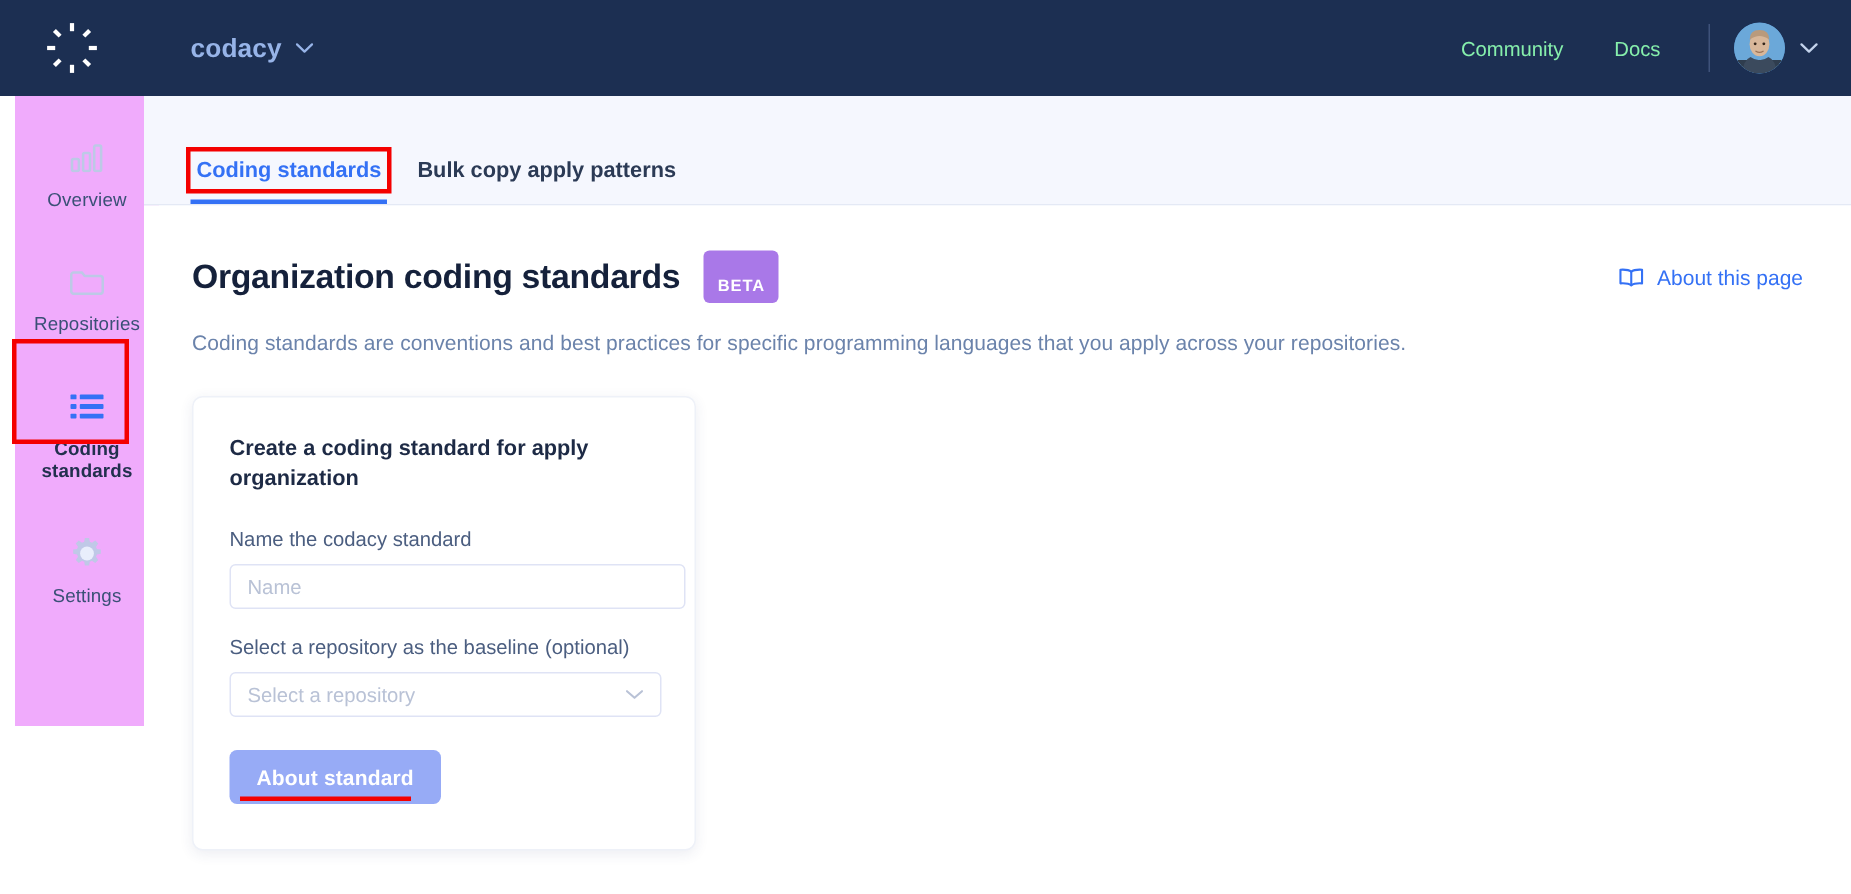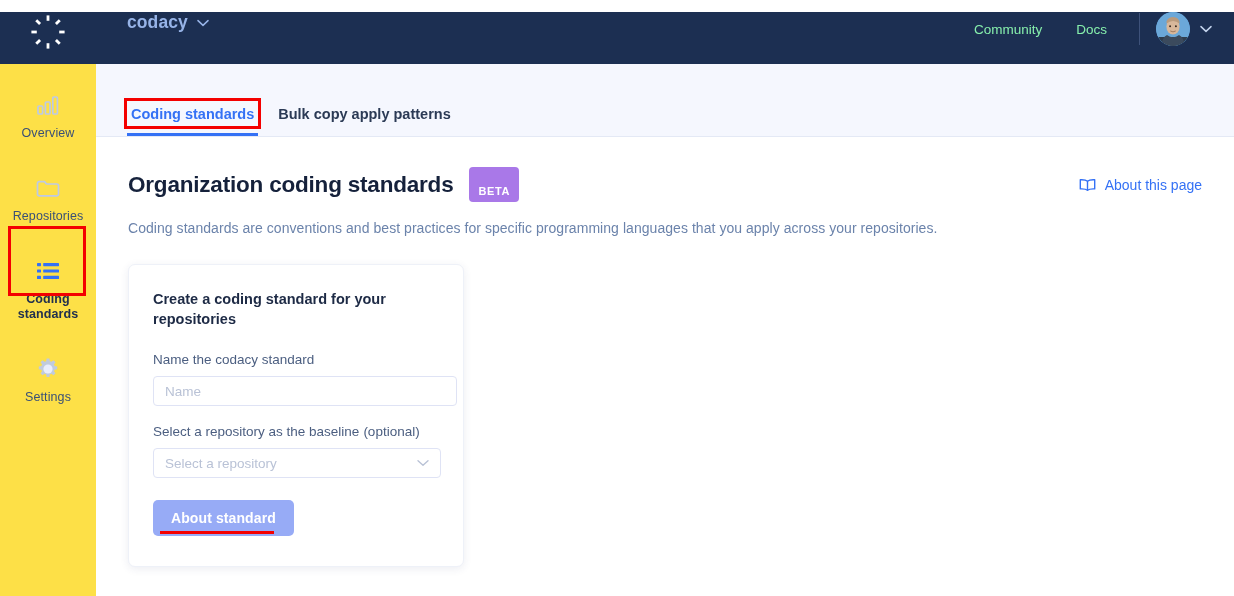--- a/index.html
+++ b/index.html
@@ -16,26 +16,26 @@
   }
   .app {
     position: relative;
     width: 1234px;
     height: 596px;
   }
 
   
   .topbar {
     position: absolute;
-    top: 12px; left: 0;
+    top: 0; left: 0;
     width: 1234px;
     height: 64px;
     background: #1c2f52;
     display: flex;
-    align-items: flex-start;
+    align-items: center;
     box-sizing: border-box;
   }
   .logo-wrap {
     width: 96px;
     display: flex;
     align-items: center;
     justify-content: center;
     flex: 0 0 96px;
   }
   .logo-mark {
@@ -94,24 +94,24 @@
     overflow: hidden;
     background: #5b9bd5;
     position: relative;
     flex: 0 0 34px;
   }
   .avatar svg { display:block; }
 
   
   .sidebar {
     position: absolute;
-    top: 64px; left: 0;
+    top: 64px; left: 10px;
     width: 96px;
-    height: 532px;
-    background: #fde047;
+    height: 420px;
+    background: #f0abfc;
     box-sizing: border-box;
     padding-top: 18px;
   }
   .side-item {
     width: 96px;
     padding: 10px 4px 12px;
     box-sizing: border-box;
     text-align: center;
     cursor: pointer;
     margin-bottom: 12px;
@@ -439,21 +439,21 @@
           <path d="M8.5 3.2 v9.1" fill="none" stroke="#3471f5" stroke-width="1.4"></path>
         </svg>
         <span>About this page</span>
       </a>
     </div>
 
     <div class="page-desc">Coding standards are conventions and best practices for specific programming languages that you apply across your repositories.</div>
 
     <div class="card">
 
-      <div class="card-title">Create a coding standard for your repositories</div>
+      <div class="card-title">Create a coding standard for apply organization</div>
 
       <div class="field-label">Name the codacy standard</div>
       <input class="text-input" type="text" placeholder="Name" style="">
 
       <div class="field-label">
         <span>Select a repository as the baseline</span><span class="optional">(optional)</span>
       </div>
 
       <div class="select-box">
         <span class="select-value">Select a repository</span>

